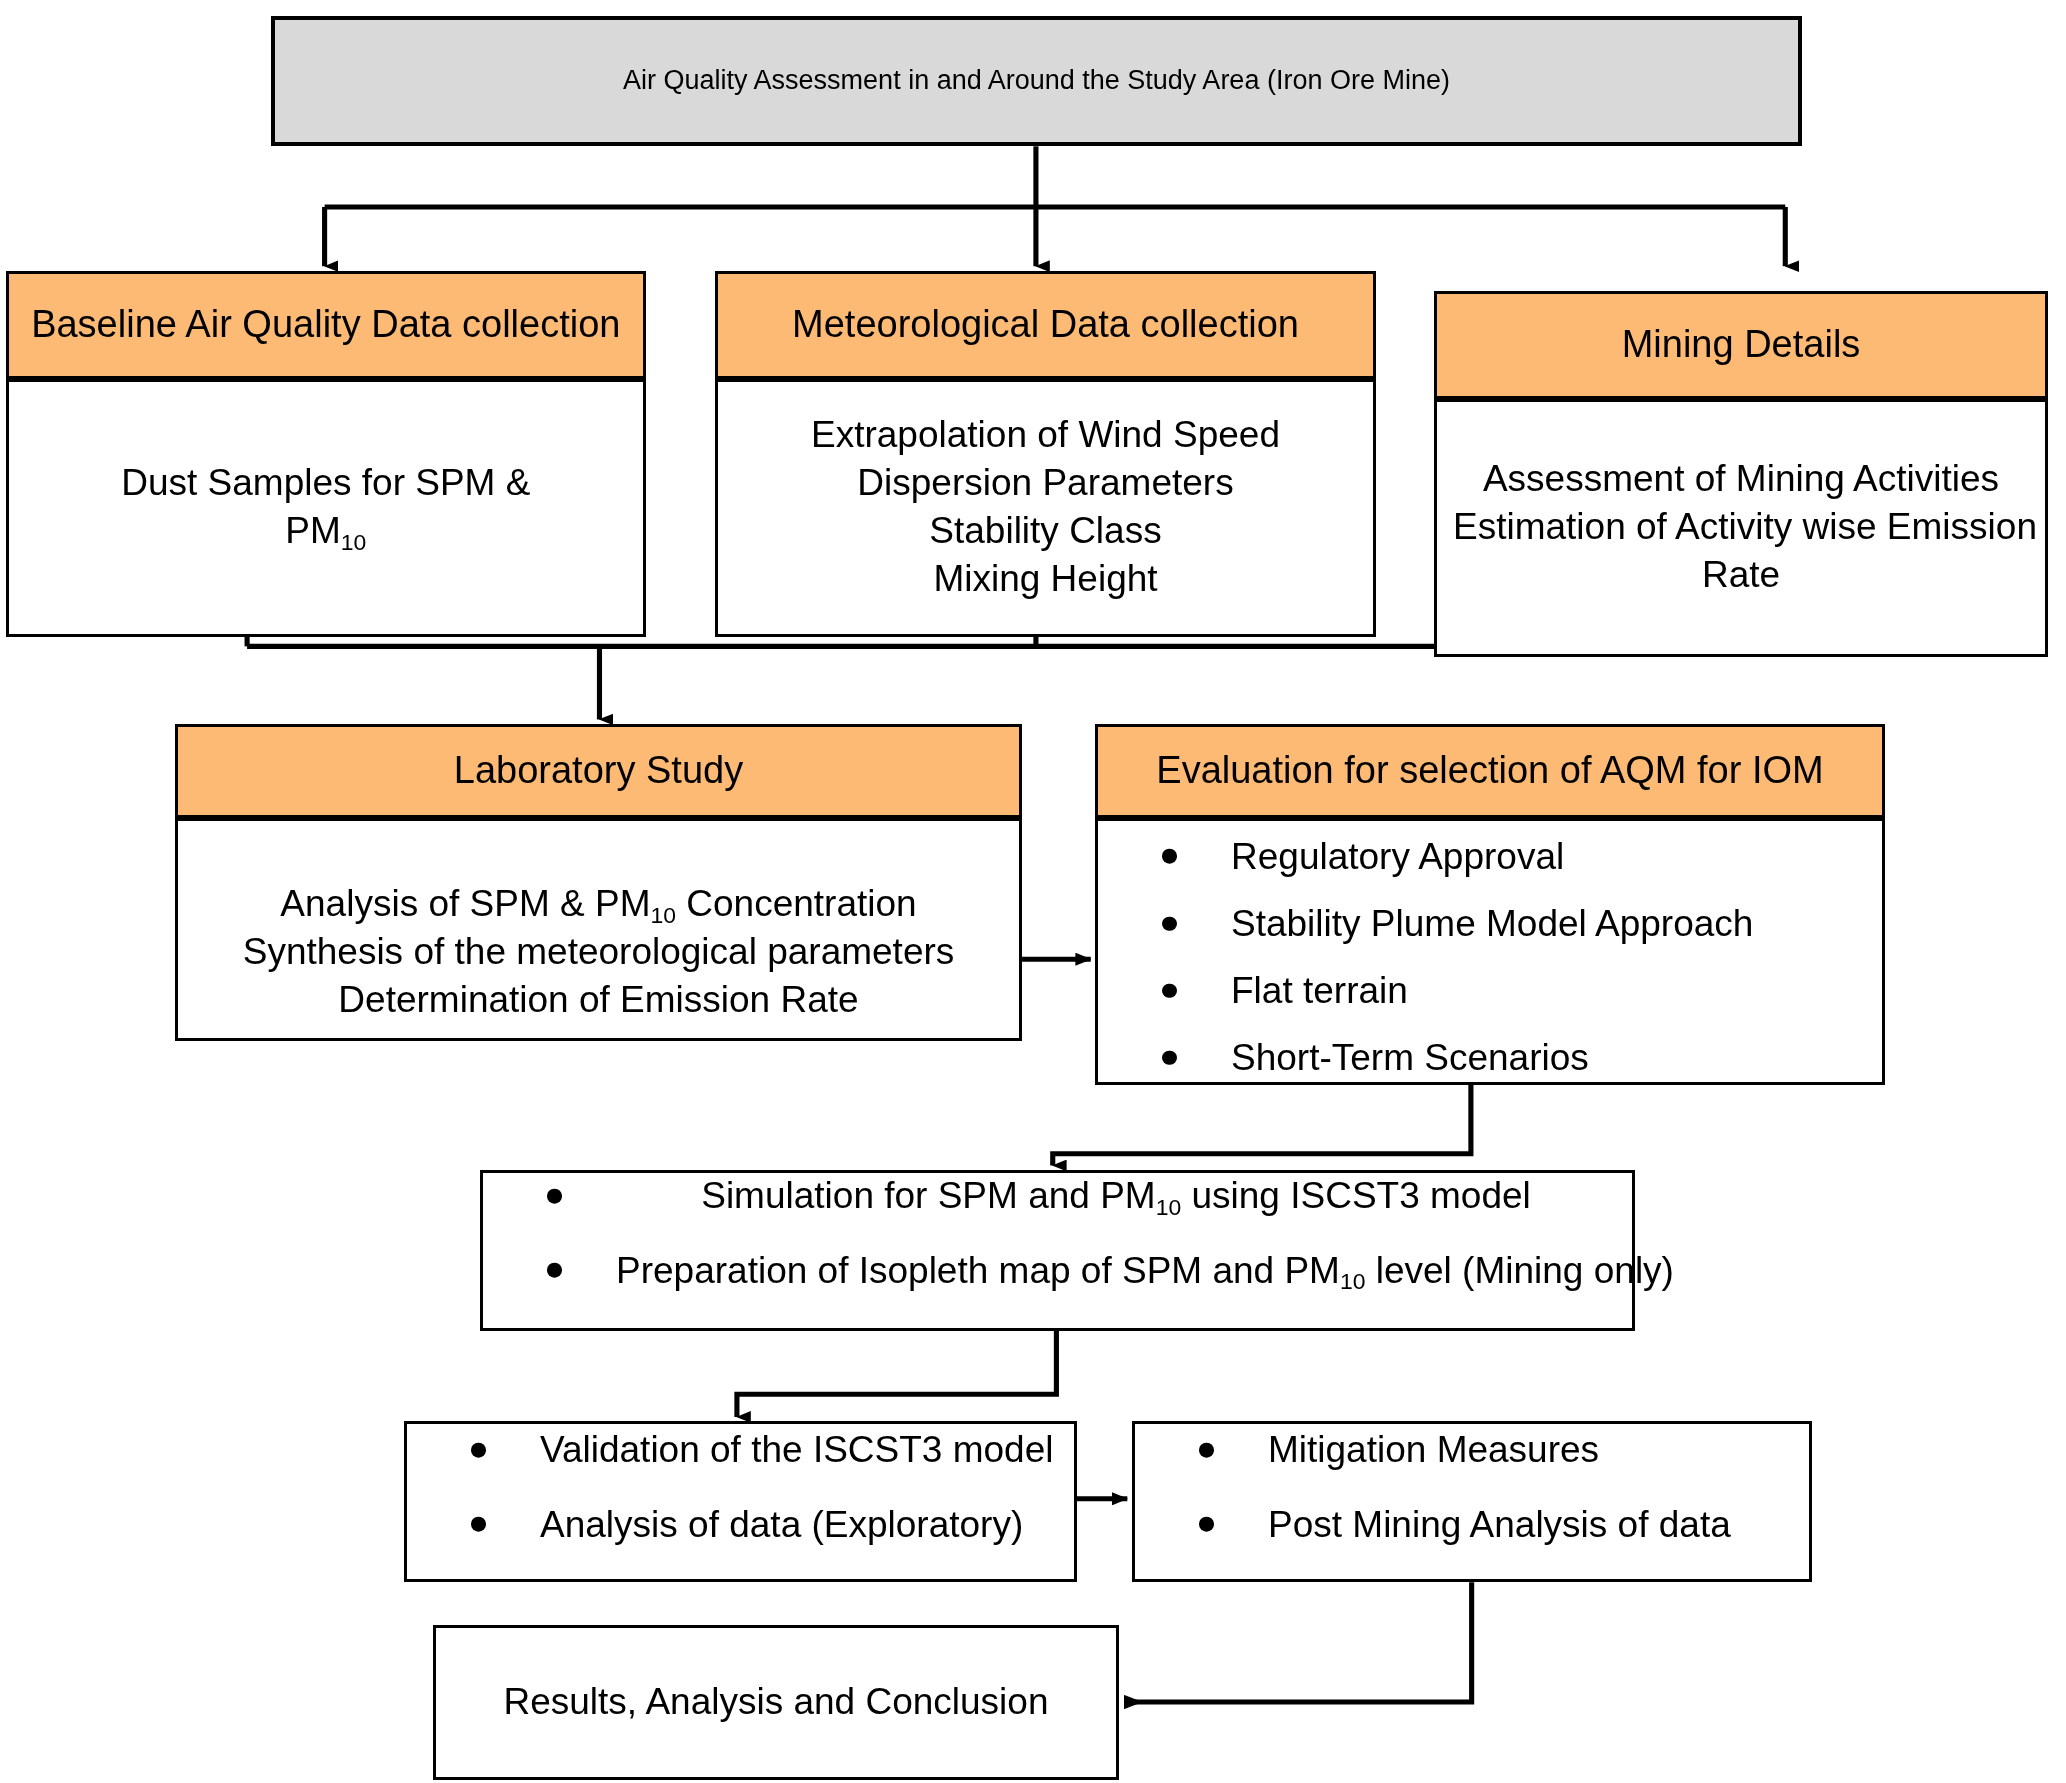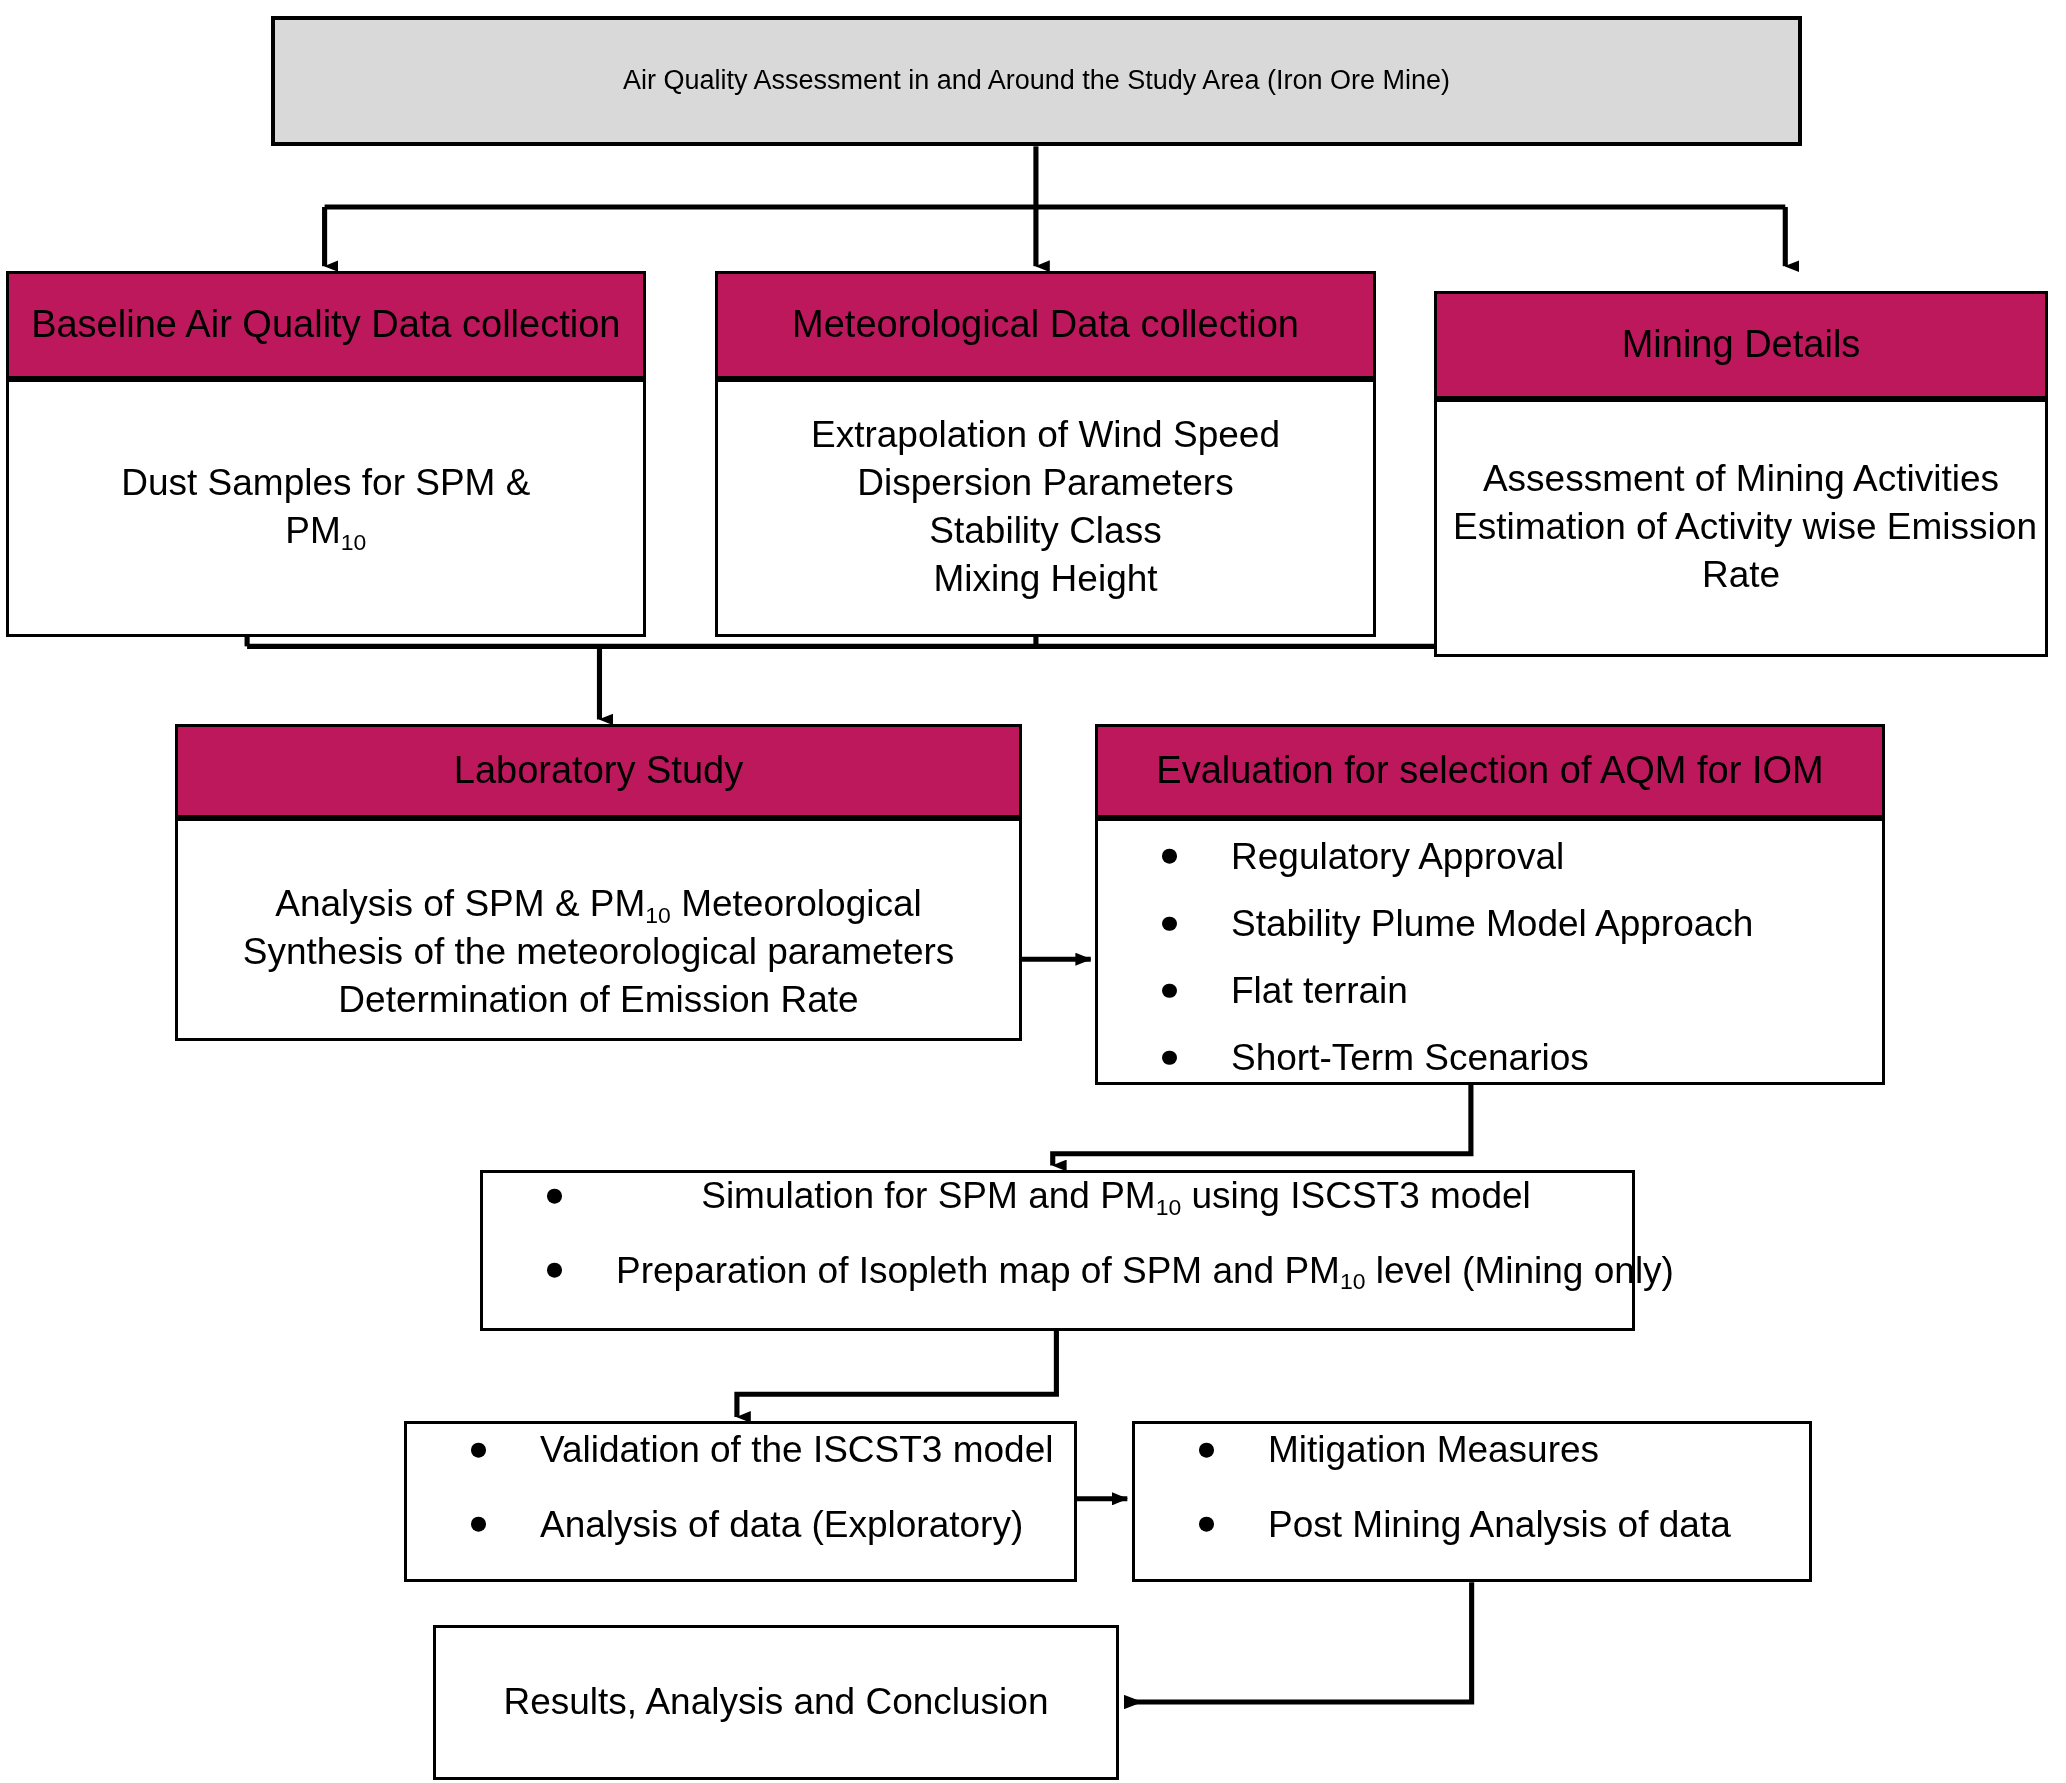--- a/index.html
+++ b/index.html
@@ -39,21 +39,21 @@
     box-sizing: border-box;
     background: #d9d9d9;
     border-bottom: 6.6px solid #000000;
     text-align: center;
     font-size: 38px;
     line-height: 1.15;
     padding: 19px 14.6px 22px 14.6px;
     white-space: nowrap;
   }
   .node.subtle .hdr {
-    background: #be185d;
+    background: #fdba74;
   }
   .node .bodywrap {
     box-sizing: border-box;
     display: flex;
     flex-direction: column;
     justify-content: center;
     padding: 10.2px 16px;
   }
   .node .line {
     text-align: center;
@@ -208,21 +208,21 @@
     <div class="bodywrap">
       <div class="line">Assessment of Mining Activities</div>
       <div class="line">Estimation of Activity wise Emission</div>
       <div class="line">Rate</div>
     </div>
   </div>
 
   <div class="node subtle" id="n-lab">
     <div class="hdr">Laboratory Study</div>
     <div class="bodywrap">
-      <div class="line"><span>Analysis of SPM &amp; PM</span><sub>10</sub><span> Meteorological</span></div>
+      <div class="line"><span>Analysis of SPM &amp; PM</span><sub>10</sub><span> Concentration</span></div>
       <div class="line">Synthesis of the meteorological parameters</div>
       <div class="line">Determination of Emission Rate</div>
     </div>
   </div>
 
   <div class="node subtle" id="n-eval">
     <div class="hdr">Evaluation for selection of AQM for IOM</div>
     <div class="bodywrap">
       <ul class="bullets">
         <li><span class="bul"></span><span>Regulatory Approval</span></li>

